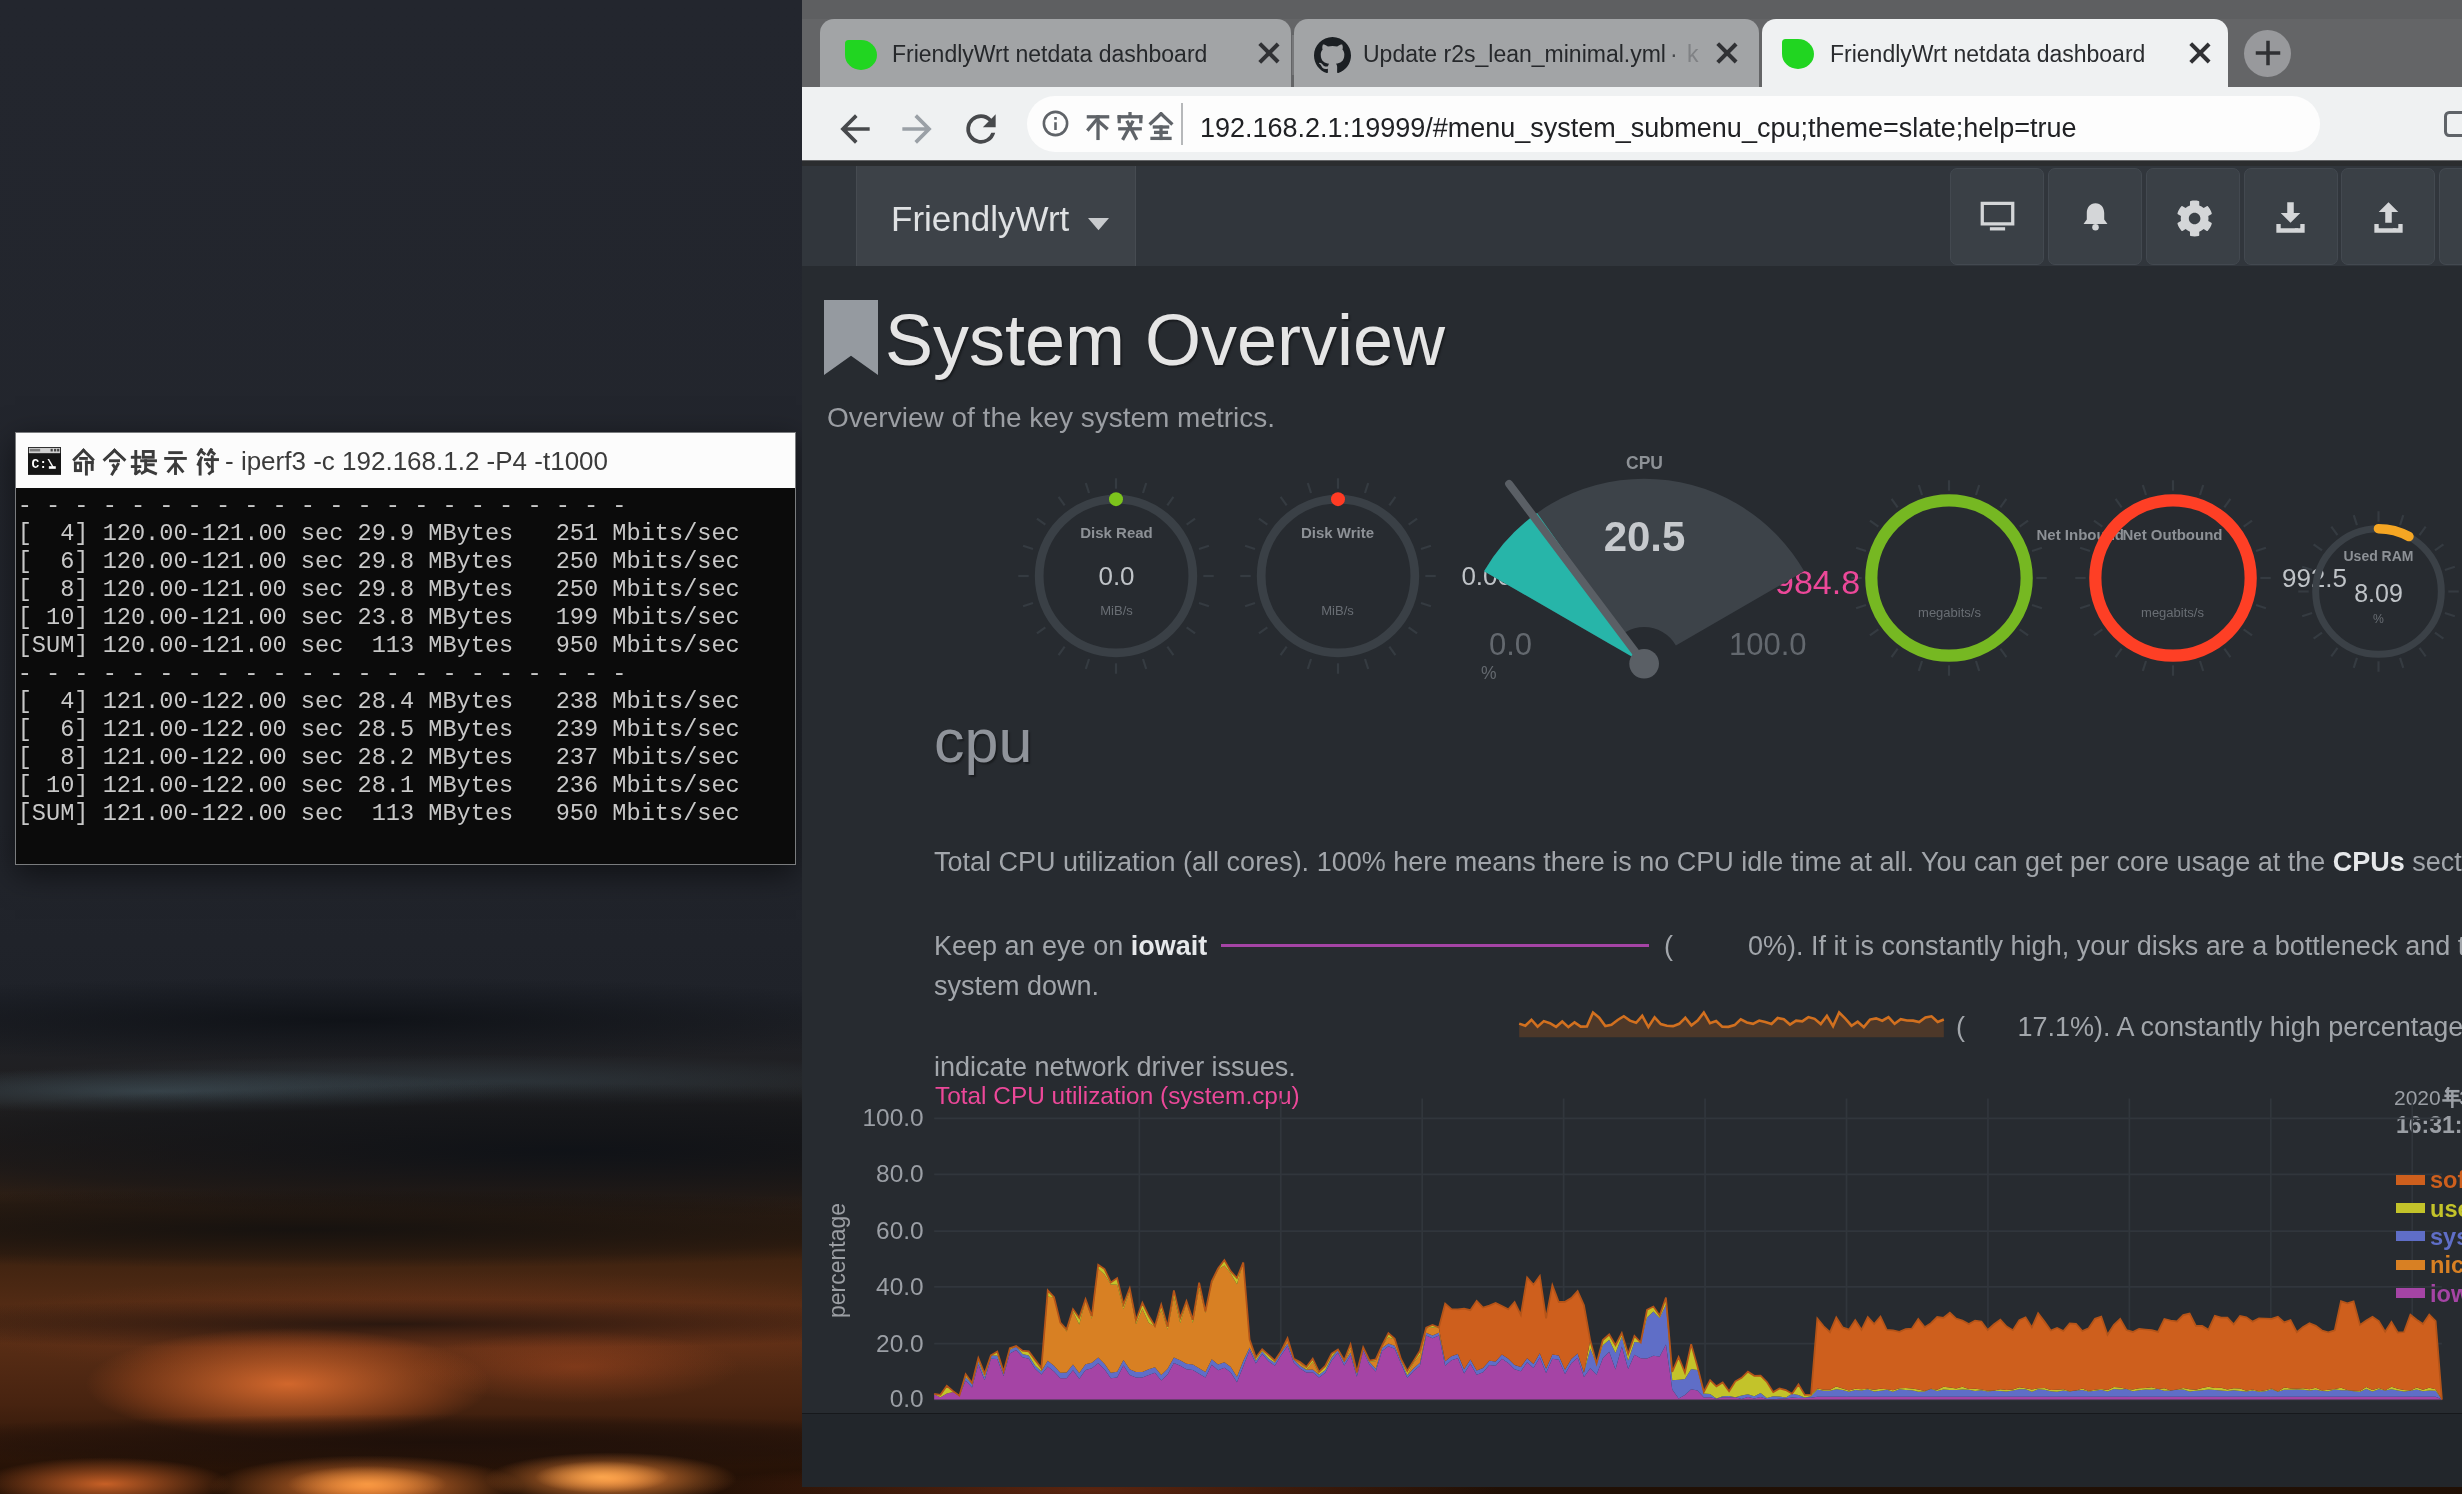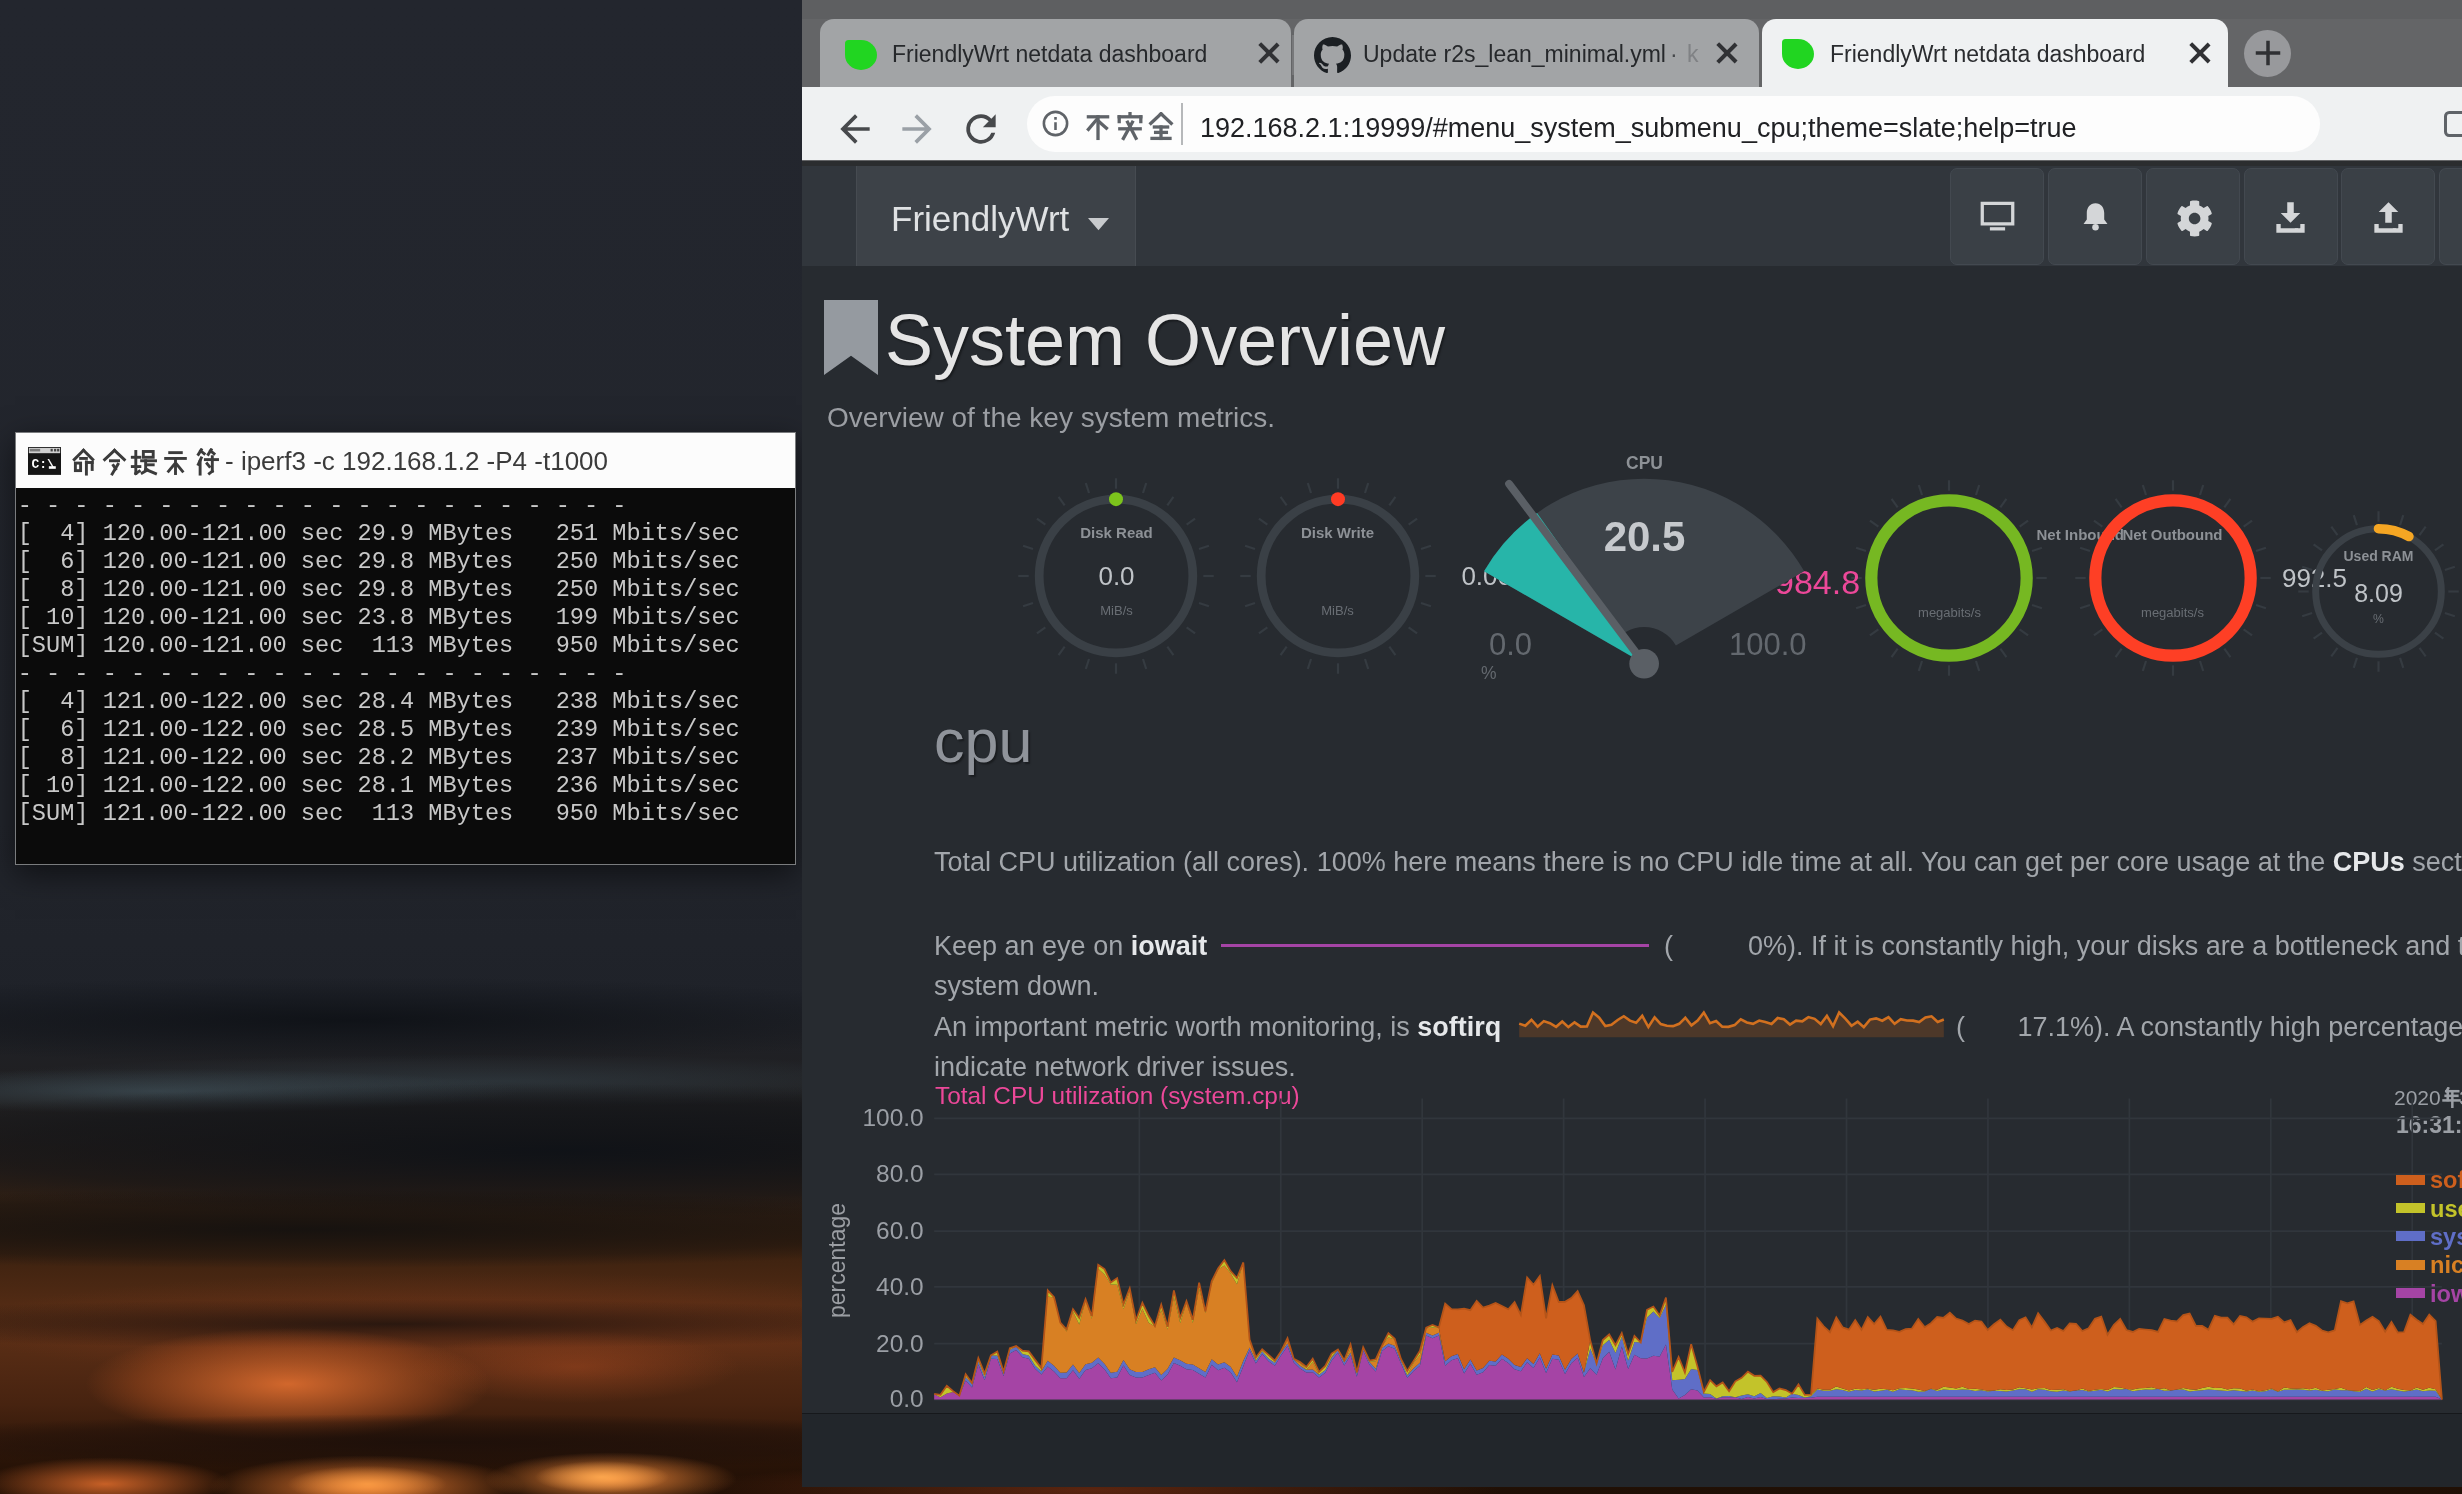--- a/index.html
+++ b/index.html
@@ -366,21 +366,20 @@
 <div class="abs" style="left:668px;top:350px;width:349px;text-align:center;font-weight:bold;font-size:42px;line-height:1;color:#c6c9cd">20.5</div>
 <div class="abs" style="left:687px;top:463px;font-size:31px;line-height:1;color:#63686e">0.0</div>
 <div class="abs" style="left:927px;top:463px;font-size:31px;line-height:1;color:#63686e">100.0</div>
 <div class="abs" style="left:679px;top:499px;font-size:17.5px;line-height:1;color:#63686e">%</div>
 <div class="abs" style="left:132px;top:545px;font-size:61px;line-height:1;color:#8f939a;text-shadow:1.7px 1.7px 1.7px rgba(0,0,0,.35)">cpu</div>
 <div class="ptext" style="left:132px;top:680px">Total CPU utilization (all cores). 100% here means there is no CPU idle time at all. You can get per core usage at the <span class="b">CPUs</span> section and per</div>
 <div class="ptext" style="left:132px;top:764px">Keep an eye on <span class="b">iowait</span></div>
 <div class="abs" style="left:419px;top:778px;width:428px;height:2.6px;background:#a544a5"></div>
 <div class="ptext" style="left:862px;top:764px">(&nbsp;&nbsp;&nbsp;&nbsp;&nbsp;&nbsp;&nbsp;&nbsp;&nbsp;&nbsp;0%). If it is constantly high, your disks are a bottleneck and they slow your</div>
 <div class="ptext" style="left:132px;top:804px">system down.</div>
-<div class="ptext" style="left:132px;top:845px">An important metric worth monitoring, is <span class="b">softirq</span></div>
 <svg class="abs" style="left:715px;top:840px" width="429" height="32" viewBox="0 0 491 37">
         <polygon points="0.0,20.4 7.1,22.8 14.2,15.9 21.3,23.9 28.5,17.5 35.6,19.9 42.7,24.1 49.8,17.9 56.9,24.4 64.0,18.9 71.2,23.9 78.3,23.6 85.4,7.5 92.5,13.5 99.6,23.2 106.7,21.8 113.9,16.2 121.0,11.8 128.1,16.9 135.2,19.4 142.3,11.4 149.4,24.3 156.6,13.1 163.7,20.9 170.8,22.9 177.9,23.3 185.0,20.6 192.1,13.6 199.2,22.4 206.4,16.9 213.5,7.5 220.6,19.8 227.7,17.3 234.8,24.0 241.9,24.1 249.1,22.1 256.2,15.5 263.3,19.0 270.4,20.6 277.5,16.8 284.6,18.6 291.8,20.8 298.9,13.9 306.0,15.3 313.1,21.5 320.2,17.0 327.3,17.7 334.4,12.8 341.6,14.8 348.7,20.9 355.8,11.4 362.9,23.3 370.0,7.5 377.1,14.5 384.3,22.8 391.4,18.2 398.5,24.4 405.6,15.7 412.7,14.3 419.8,17.0 427.0,12.8 434.1,20.6 441.2,15.3 448.3,16.7 455.4,16.9 462.5,18.6 469.7,13.3 476.8,11.9 483.9,18.4 491.0,15.7 491,36 0,36" fill="rgba(150,80,30,.35)"></polygon>
         <polyline points="0.0,20.4 7.1,22.8 14.2,15.9 21.3,23.9 28.5,17.5 35.6,19.9 42.7,24.1 49.8,17.9 56.9,24.4 64.0,18.9 71.2,23.9 78.3,23.6 85.4,7.5 92.5,13.5 99.6,23.2 106.7,21.8 113.9,16.2 121.0,11.8 128.1,16.9 135.2,19.4 142.3,11.4 149.4,24.3 156.6,13.1 163.7,20.9 170.8,22.9 177.9,23.3 185.0,20.6 192.1,13.6 199.2,22.4 206.4,16.9 213.5,7.5 220.6,19.8 227.7,17.3 234.8,24.0 241.9,24.1 249.1,22.1 256.2,15.5 263.3,19.0 270.4,20.6 277.5,16.8 284.6,18.6 291.8,20.8 298.9,13.9 306.0,15.3 313.1,21.5 320.2,17.0 327.3,17.7 334.4,12.8 341.6,14.8 348.7,20.9 355.8,11.4 362.9,23.3 370.0,7.5 377.1,14.5 384.3,22.8 391.4,18.2 398.5,24.4 405.6,15.7 412.7,14.3 419.8,17.0 427.0,12.8 434.1,20.6 441.2,15.3 448.3,16.7 455.4,16.9 462.5,18.6 469.7,13.3 476.8,11.9 483.9,18.4 491.0,15.7" fill="none" stroke="#d2701f" stroke-width="3"></polyline>
       </svg>
 <div class="ptext" style="left:1154px;top:845px">(&nbsp;&nbsp;&nbsp;&nbsp;&nbsp;&nbsp;&nbsp;17.1%). A constantly high percentage of softirq may</div>
 <div class="ptext" style="left:132px;top:885px">indicate network driver issues.</div>
 <div class="abs" style="left:133px;top:918px;font-weight:normal;font-size:24.4px;line-height:1;color:#ec4899">Total CPU utilization (system.cpu)</div>
 <div class="abs" style="left:1592px;top:921px;font-size:21px;line-height:1;color:#9b9fa5">2020</div>
 <svg style="position:absolute;left:1639px;top:921px" width="21" height="21" viewBox="0 0 100 100">
         <line x1="34" y1="6" x2="26" y2="20" stroke="#9b9fa5" stroke-width="12" stroke-linecap="square"></line>

